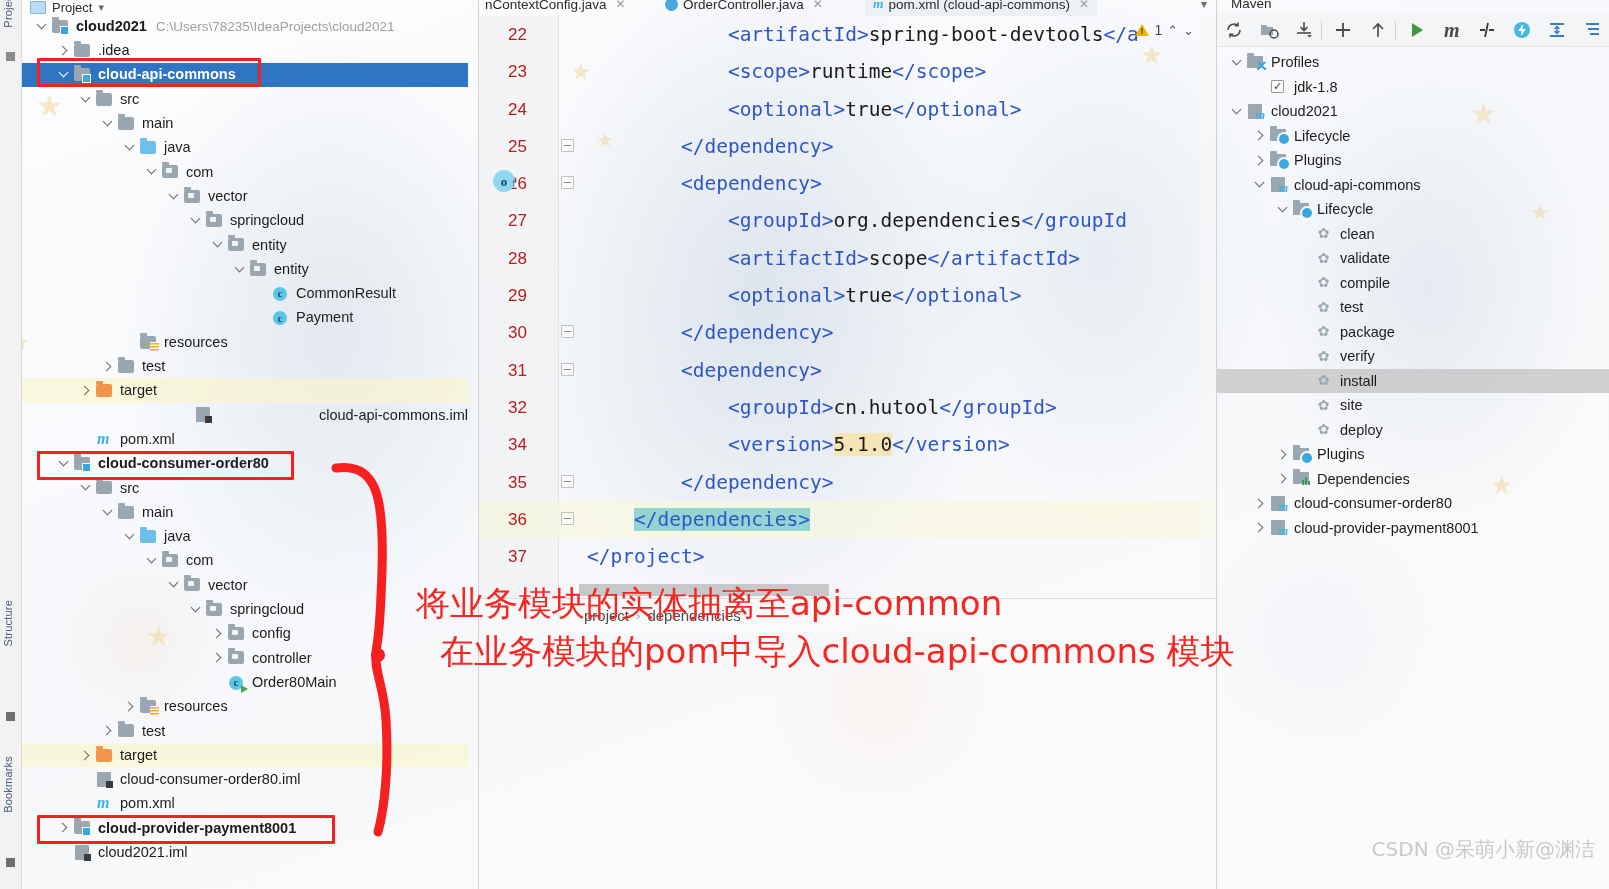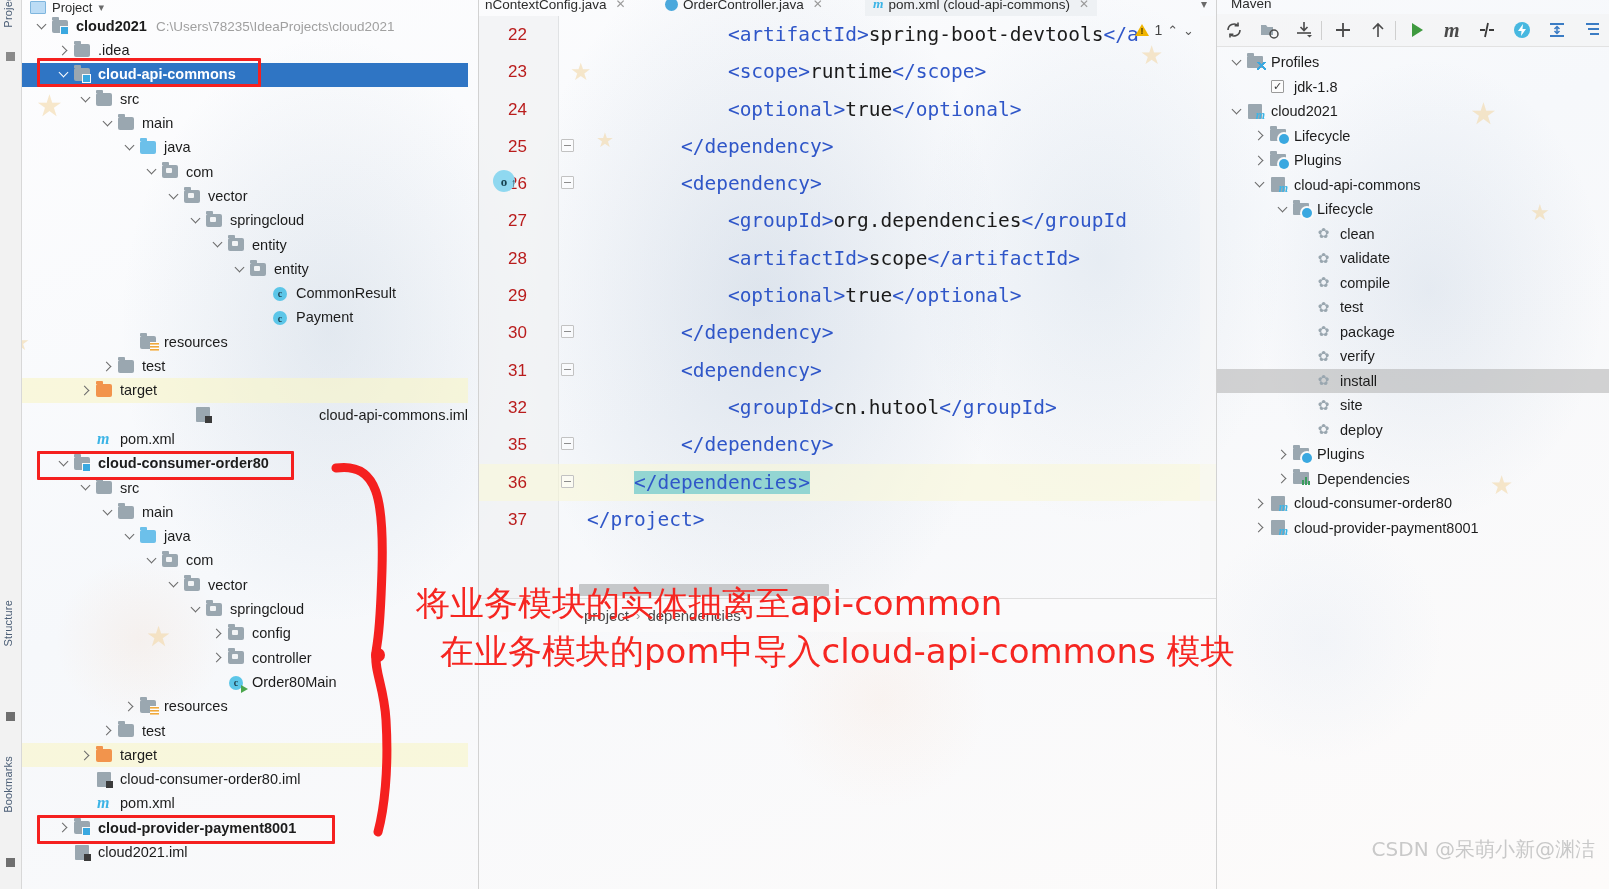--- a/index.html
+++ b/index.html
@@ -670,20 +670,21 @@
           <div class="cline"><span class="lnum">23</span><span class="ctext"><span class="tx">            </span><span class="tg">&lt;scope&gt;</span><span class="tx">runtime</span><span class="tg">&lt;/scope&gt;</span></span></div>
           <div class="cline"><span class="lnum">24</span><span class="ctext"><span class="tx">            </span><span class="tg">&lt;optional&gt;</span><span class="tx">true</span><span class="tg">&lt;/optional&gt;</span></span></div>
           <div class="cline"><span class="lnum">25</span><span class="fold minus"></span><span class="ctext"><span class="tx">        </span><span class="tg">&lt;/dependency&gt;</span></span></div>
           <div class="cline"><span class="lnum">26</span><span class="fold minus"></span><span class="mod-gutter-icon">o</span><span class="ctext"><span class="tx">        </span><span class="tg">&lt;dependency&gt;</span></span></div>
           <div class="cline"><span class="lnum">27</span><span class="ctext"><span class="tx">            </span><span class="tg">&lt;groupId&gt;</span><span class="tx">org.dependencies</span><span class="tg">&lt;/groupId</span></span></div>
           <div class="cline"><span class="lnum">28</span><span class="ctext"><span class="tx">            </span><span class="tg">&lt;artifactId&gt;</span><span class="tx">scope</span><span class="tg">&lt;/artifactId&gt;</span></span></div>
           <div class="cline"><span class="lnum">29</span><span class="ctext"><span class="tx">            </span><span class="tg">&lt;optional&gt;</span><span class="tx">true</span><span class="tg">&lt;/optional&gt;</span></span></div>
           <div class="cline"><span class="lnum">30</span><span class="fold minus"></span><span class="ctext"><span class="tx">        </span><span class="tg">&lt;/dependency&gt;</span></span></div>
           <div class="cline"><span class="lnum">31</span><span class="fold minus"></span><span class="ctext"><span class="tx">        </span><span class="tg">&lt;dependency&gt;</span></span></div>
           <div class="cline"><span class="lnum">32</span><span class="ctext"><span class="tx">            </span><span class="tg">&lt;groupId&gt;</span><span class="tx">cn.hutool</span><span class="tg">&lt;/groupId&gt;</span></span></div>
+          <div class="cline"><span class="lnum">34</span><span class="ctext"><span class="tx">            </span><span class="tg">&lt;version&gt;</span><span class="tx mark-ver">5.1.0</span><span class="tg">&lt;/version&gt;</span></span></div>
           <div class="cline"><span class="lnum">35</span><span class="fold minus"></span><span class="ctext"><span class="tx">        </span><span class="tg">&lt;/dependency&gt;</span></span></div>
           <div class="cline hlrow"><span class="lnum">36</span><span class="fold minus"></span><span class="ctext"><span class="tx">    </span><span class="tg mark-sel">&lt;/dependencies&gt;</span></span></div>
           <div class="cline"><span class="lnum">37</span><span class="ctext"><span class="tx"></span><span class="tg">&lt;/project&gt;</span></span></div>
         </div>
     </div>
 
     <div class="editor-marks"></div>
 
     <div class="hscroll-track">
       <div class="hscroll-thumb"></div>

